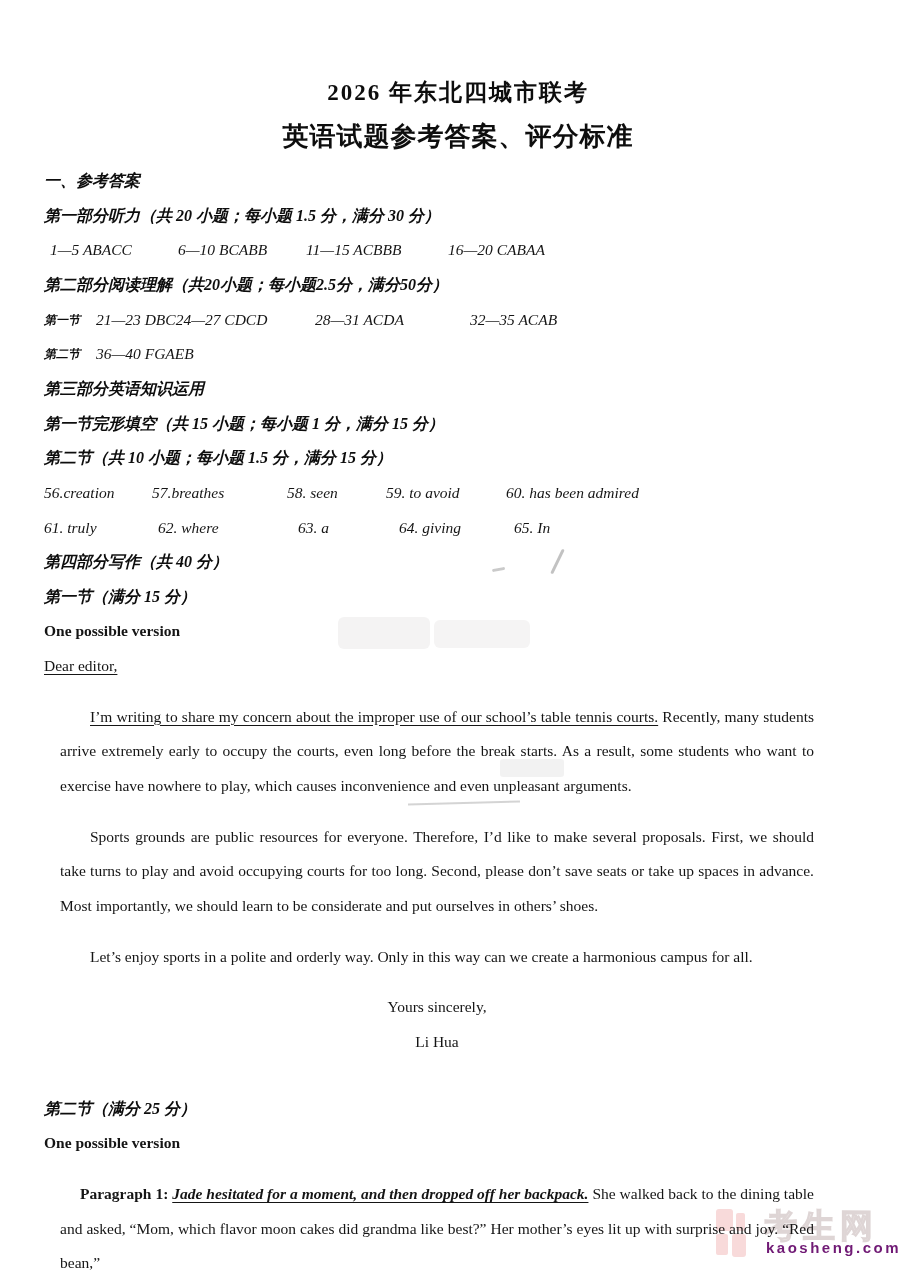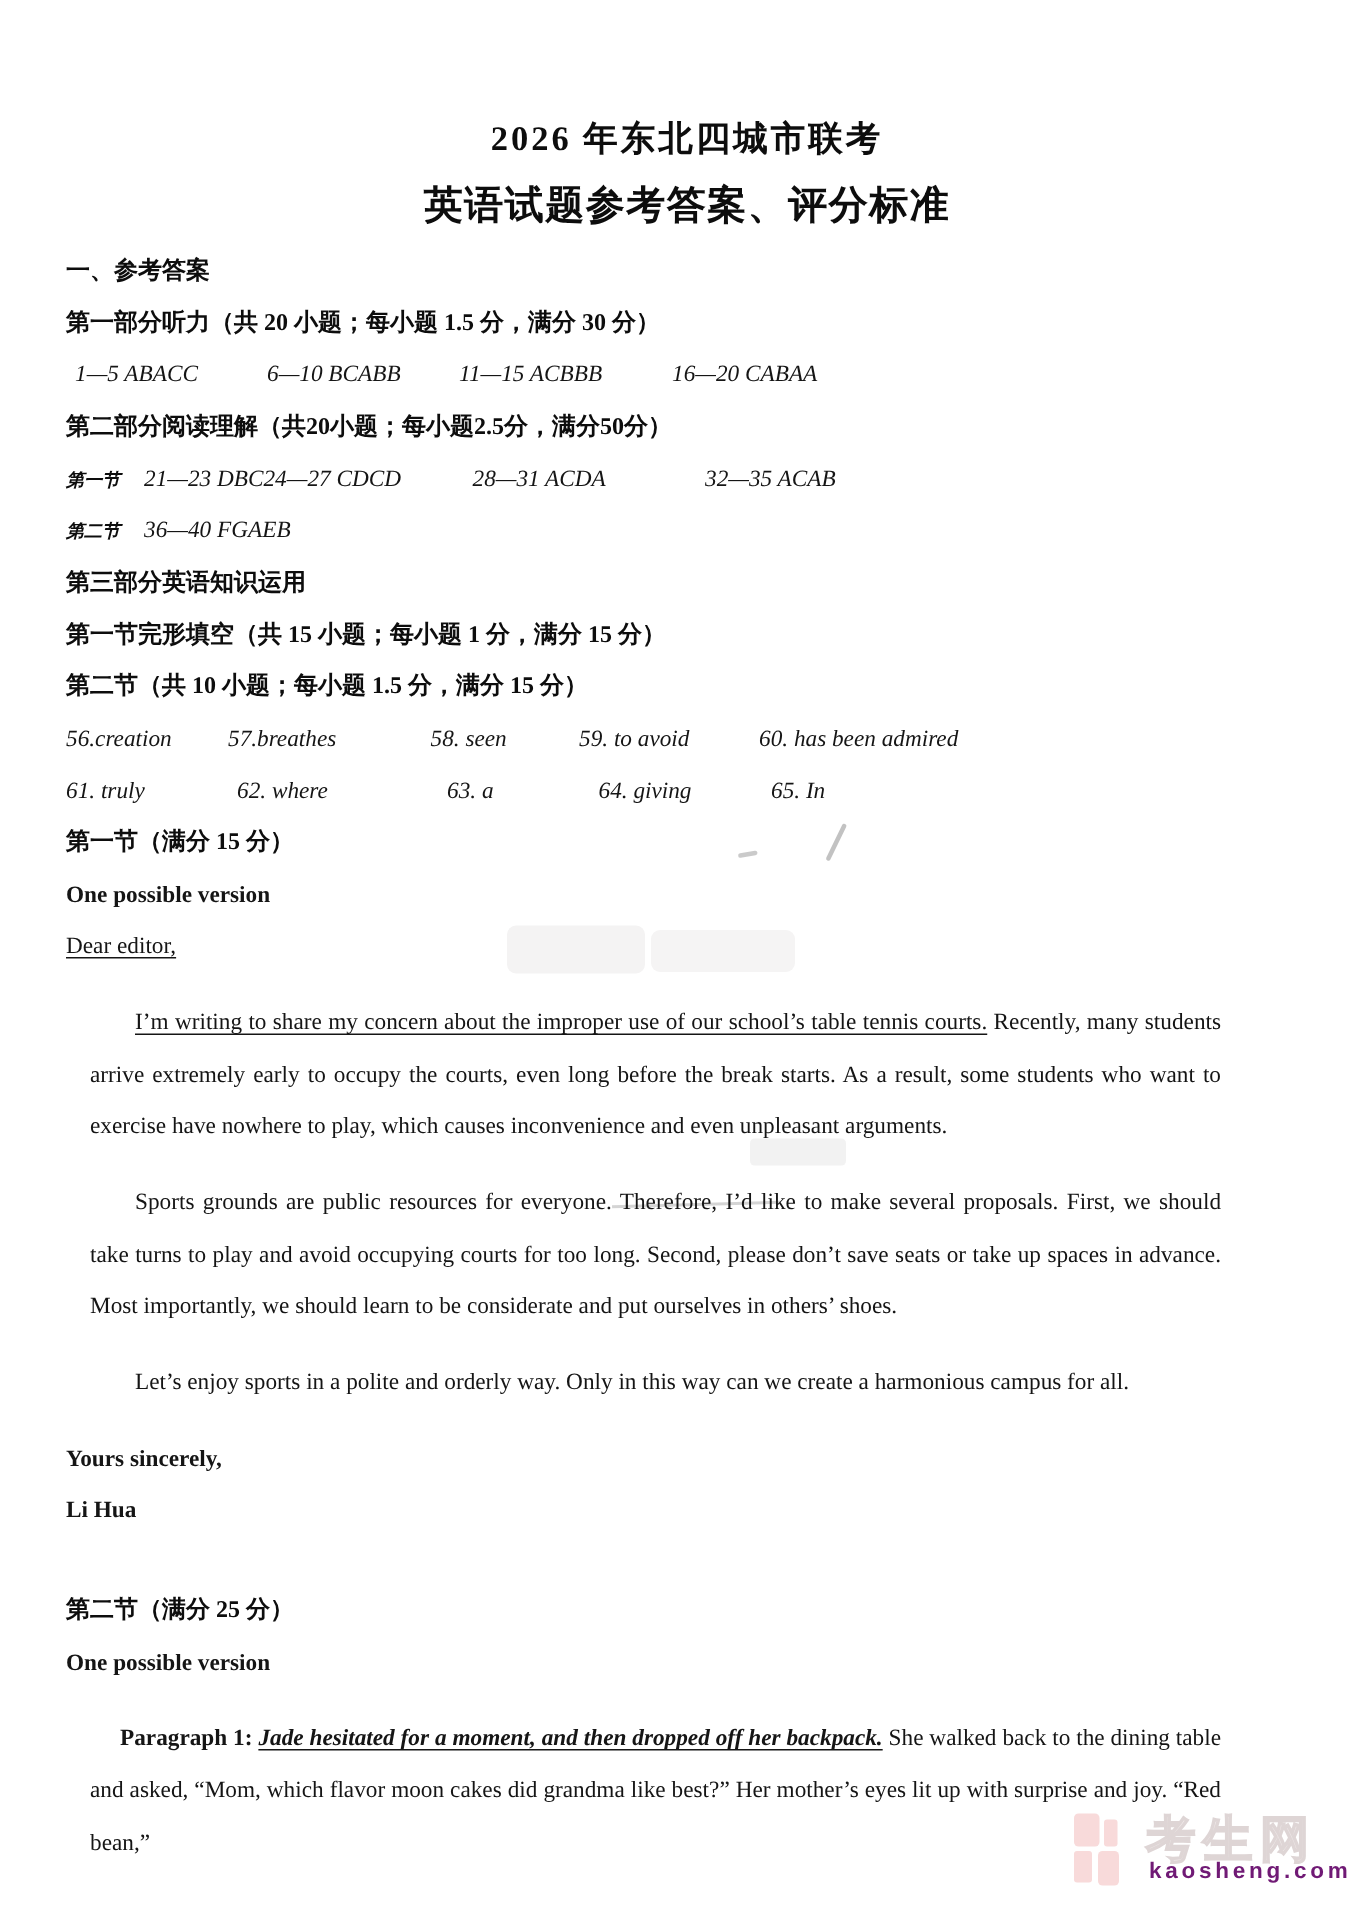--- a/index.html
+++ b/index.html
@@ -13,27 +13,27 @@
     -webkit-font-smoothing:antialiased;
   }
   .content { position:absolute; top:0; left:44px; right:70px; z-index:1; }
   .full { margin-left:-44px; margin-right:-70px; }
   .t1 { font-size:23px; font-weight:700; text-align:center; margin:80px 0 0;
         line-height:26px; letter-spacing:2px; transform:translateX(8px); color:#0d0d0d; }
   .t2 { font-size:26px; font-weight:700; text-align:center; margin:16px 0 0;
         line-height:30px; letter-spacing:1px; transform:translateX(8px); color:#0d0d0d; }
   .body { margin-top:12px; font-size:15.5px; }
   .line { line-height:34.65px; min-height:34.65px; }
-  .h { font-weight:700; color:#0d0d0d; font-size:16px; }
+  .h { font-weight:700; color:#0d0d0d; font-size:16px;font-style:italic; }
   .row { position:relative;font-style:italic; }
   .row span { position:absolute; top:0; white-space:nowrap; }
   .hz { font-weight:700; color:#0d0d0d; font-size:12px;text-align:right; }
   .para { margin:16px; line-height:34.65px; text-align:justify; text-indent:30px; }
   .para2 { text-indent:20px; }
-  .right { text-align:left;font-weight:bold; }
+  .right { text-align:center; }
   .mt { margin-top:32px; }
   .enb { font-weight:700; }
   u { text-decoration:underline; text-underline-offset:3px; }
   .itu { font-style:italic; font-weight:700; text-decoration:underline; text-underline-offset:3px; }
 
   
   .artifact { position:absolute; z-index:0; }
   .a-slash { left:556px; top:548px; width:3px; height:27px; background:#a8a8a8;
              transform:rotate(26deg); opacity:.7; border-radius:2px; }
   .a-dash  { left:492px; top:568px; width:13px; height:2.5px; background:#bdbdbd;
@@ -129,20 +129,21 @@
       </div>
 
       <div class="line row">
         <span style="left:0">61. truly</span>
         <span style="left:114px">62. where</span>
         <span style="left:254px">63. a</span>
         <span style="left:355px">64. giving</span>
         <span style="left:470px">65. In</span>
       </div>
 
+      <div class="line h">第四部分写作（共 40 分）</div>
 
       <div class="line h">第一节（满分 15 分）</div>
 
       <div class="line enb">One possible version</div>
 
       <div class="line"><u>Dear editor,</u></div>
 
       <p class="para"><u>I’m writing to share my concern about the improper use of our school’s table tennis courts.</u><span> Recently, many students arrive extremely early to occupy the courts, even long before the break starts. As a result, some students who want to exercise have nowhere to play, which causes inconvenience and even unpleasant arguments.</span></p>
 
       <p class="para">Sports grounds are public resources for everyone. Therefore, I’d like to make several proposals. First, we should take turns to play and avoid occupying courts for too long. Second, please don’t save seats or take up spaces in advance. Most importantly, we should learn to be considerate and put ourselves in others’ shoes.</p>

